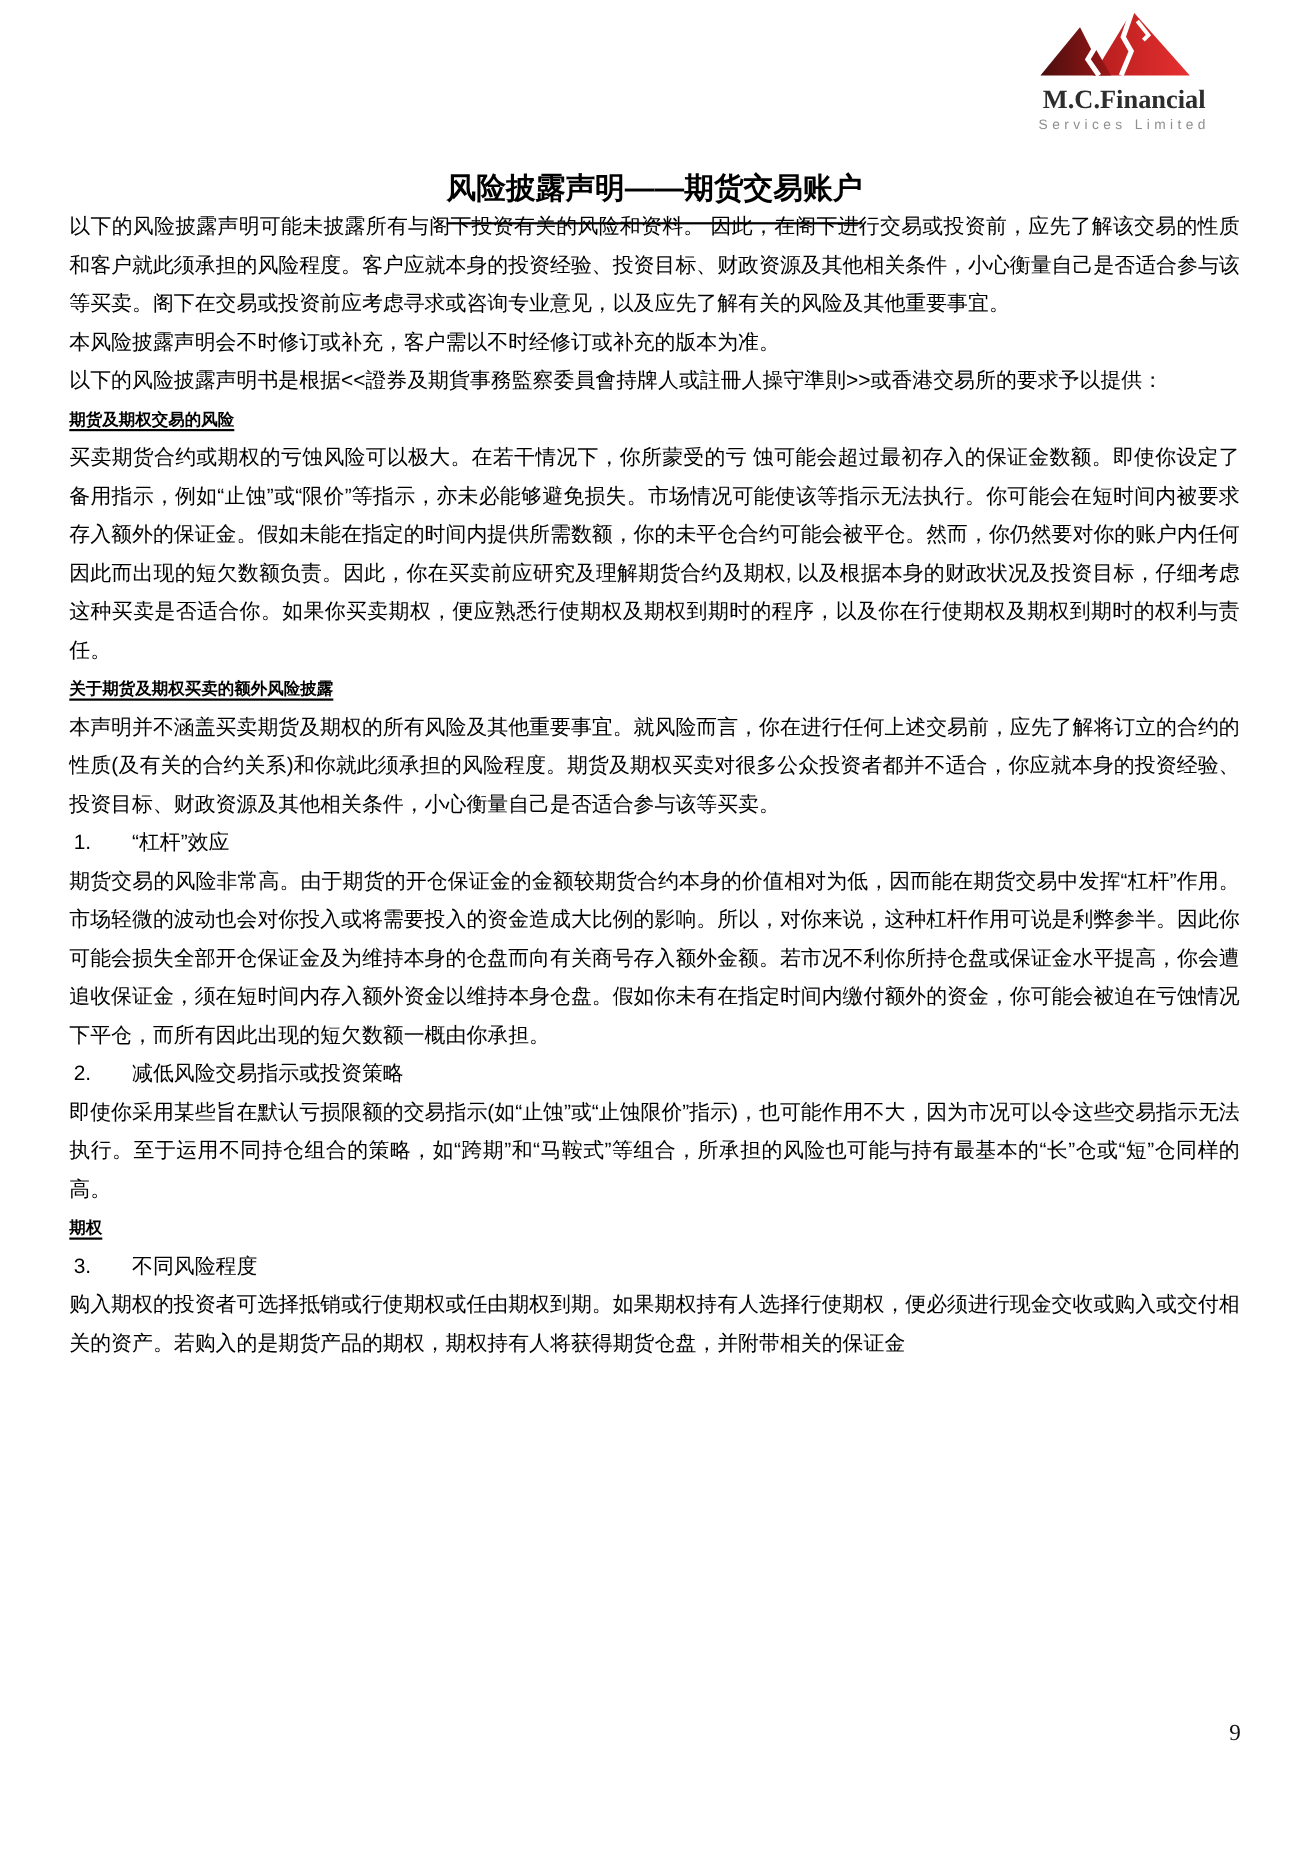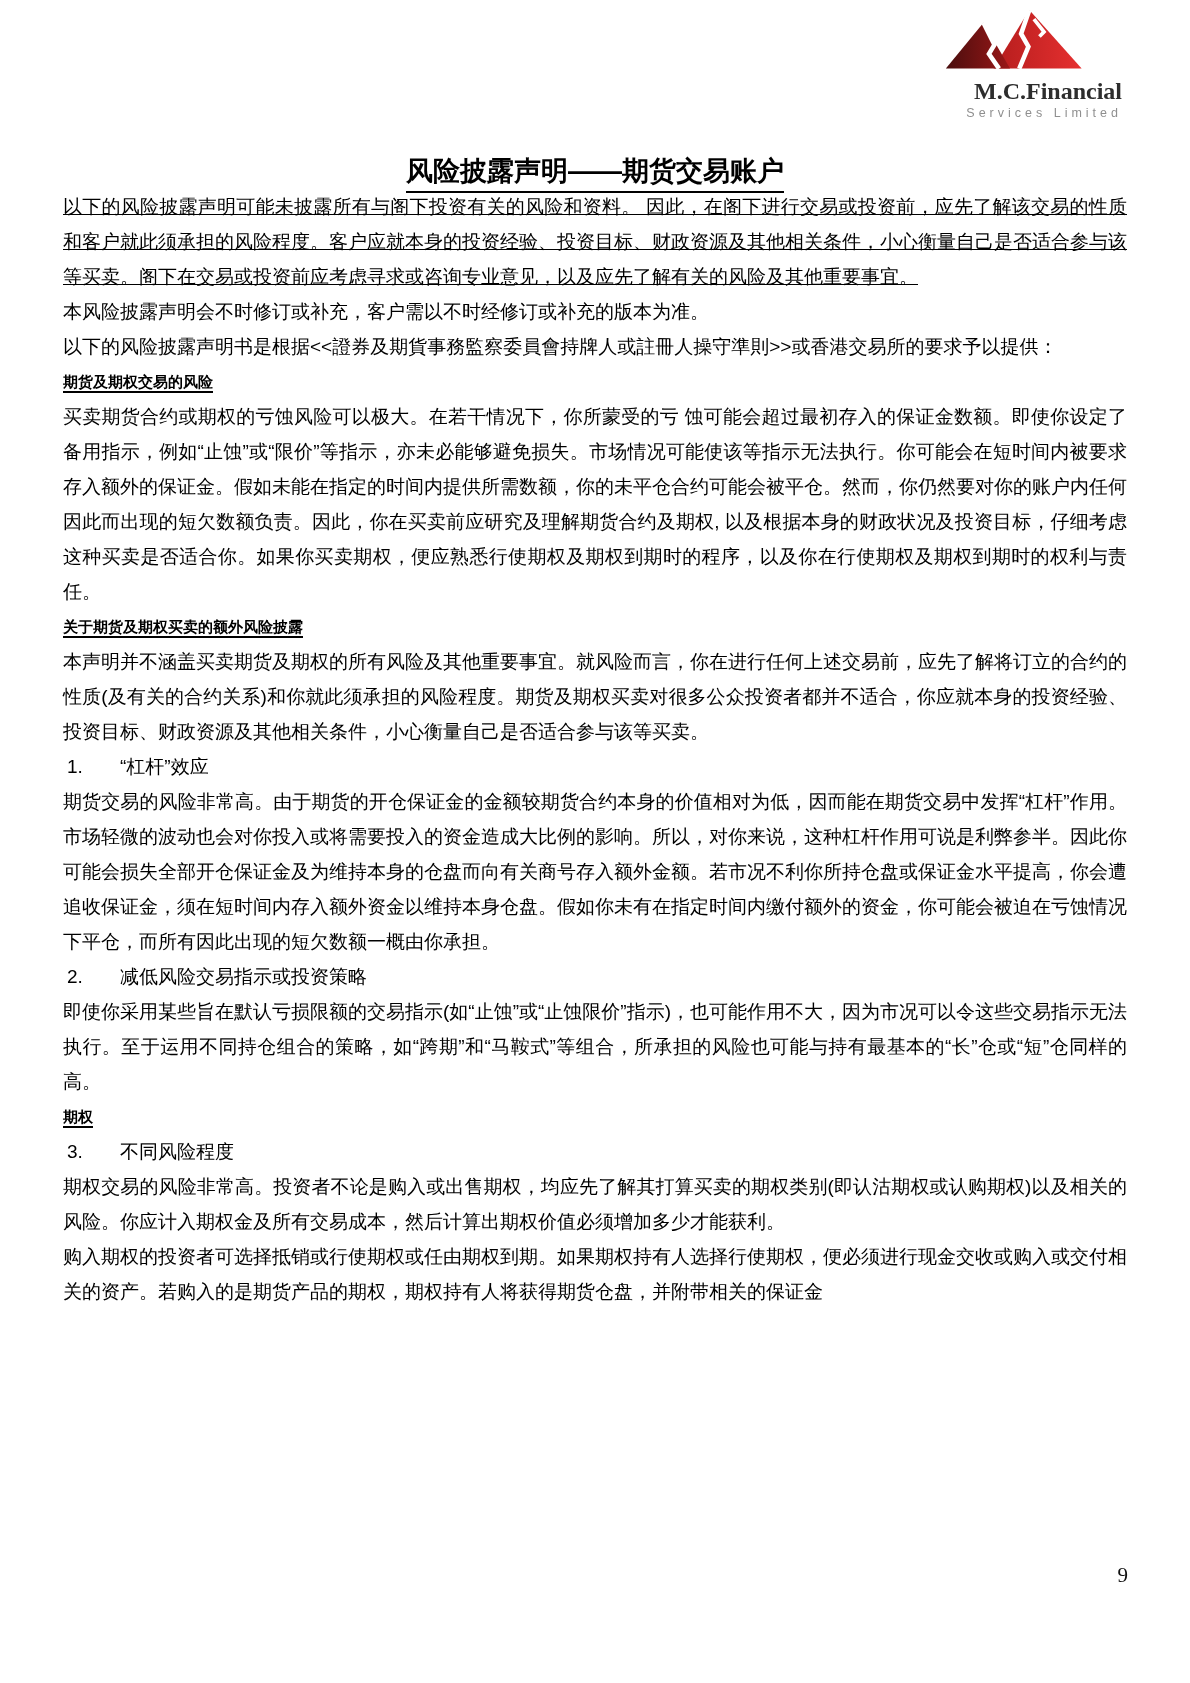--- a/index.html
+++ b/index.html
@@ -8,42 +8,42 @@
     font-family:"Liberation Sans","DejaVu Sans",sans-serif;
     color:#000;
   }
   .page {
     position:relative; width:1190px; height:1683px;
     background:#ffffff; overflow:hidden;
   }
   
   .logo {
     position:absolute; top:6px; right:68px; width:200px;
-    text-align:right;
+    text-align:center;
   }
   .logo svg { width:156px; height:72px; display:block; margin:0 auto; }
   .logo-name {
     font-family:"Liberation Serif","DejaVu Serif",serif;
     font-weight:bold; font-size:24px; color:#2d2d2d; line-height:26px;
   }
   .logo-sub {
     font-size:12.5px; color:#8f8f8f; letter-spacing:4px; line-height:16px; margin-top:1px;
     white-space:nowrap;
   }
   
   .content { padding:0 63px; }
   .doc-title {
     margin:0; padding-top:153px; text-align:center;
     font-size:27px; font-weight:bold; line-height:36px;
   }
-  .doc-title span { border-bottom:2.5px solid #000; padding-bottom:5px; }
+  .doc-title span { border-bottom:2.5px solid #000; padding-bottom:16px; }
   p.para, .li-body {
     margin:0; font-size:19px; line-height:35px; text-align:justify;
   }
-  .mt-p1 { margin-top:38px;text-decoration:underline; }
+  .mt-p1 { margin-top:38px; }
   .mt-p2 { margin-top:45px; }
   .mt-p3 { margin-top:42px; }
   .mt-h2 { margin-top:40px; }
   .mt-h3 { margin-top:5px; }
   .mt-h4 { margin-top:8px; }
   .sec-heading {
     margin:0; font-size:15px; line-height:35px; font-weight:bold;
     text-decoration:underline; text-decoration-thickness:2px; text-underline-offset:4px;
   }
   
@@ -119,21 +119,20 @@
       <p class="li-body">即使你采用某些旨在默认亏损限额的交易指示(如“止蚀”或“止蚀限价”指示)，也可能作用不大，因为市况可以令这些交易指示无法执行。至于运用不同持仓组合的策略，如“跨期”和“马鞍式”等组合，所承担的风险也可能与持有最基本的“长”仓或“短”仓同样的高。</p>
     </div>
 
     <h3 class="sec-heading mt-h4">期权</h3>
 
     <div class="list-item">
       <div class="li-head">
         <span class="li-num">3.</span>
         <span class="li-title">不同风险程度</span>
       </div>
-      <p class="li-body">期权交易的风险非常高。投资者不论是购入或出售期权，均应先了解其打算买卖的期权类别(即认沽期权或认购期权)以及相关的风险。你应计入期权金及所有交易成本，然后计算出期权价值必须增加多少才能获利。</p>
       <p class="li-body">购入期权的投资者可选择抵销或行使期权或任由期权到期。如果期权持有人选择行使期权，便必须进行现金交收或购入或交付相关的资产。若购入的是期货产品的期权，期权持有人将获得期货仓盘，并附带相关的保证金</p>
     </div>
 
   </div>
 
   <div class="page-num">9</div>
 
 </div>
 
 </body></html>

